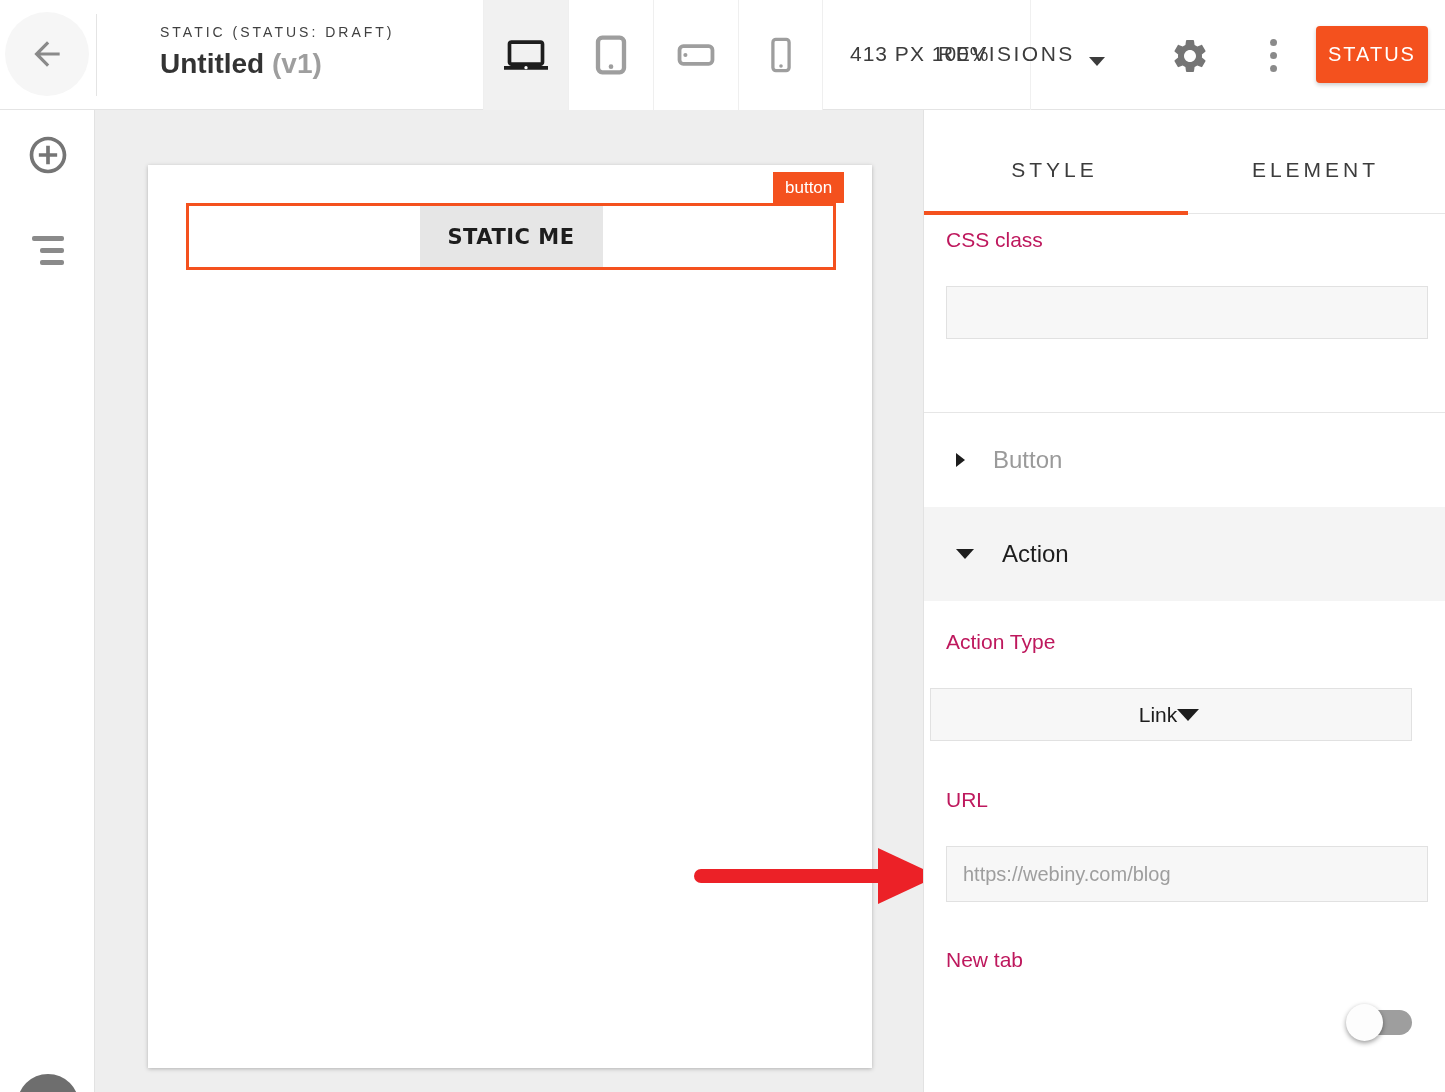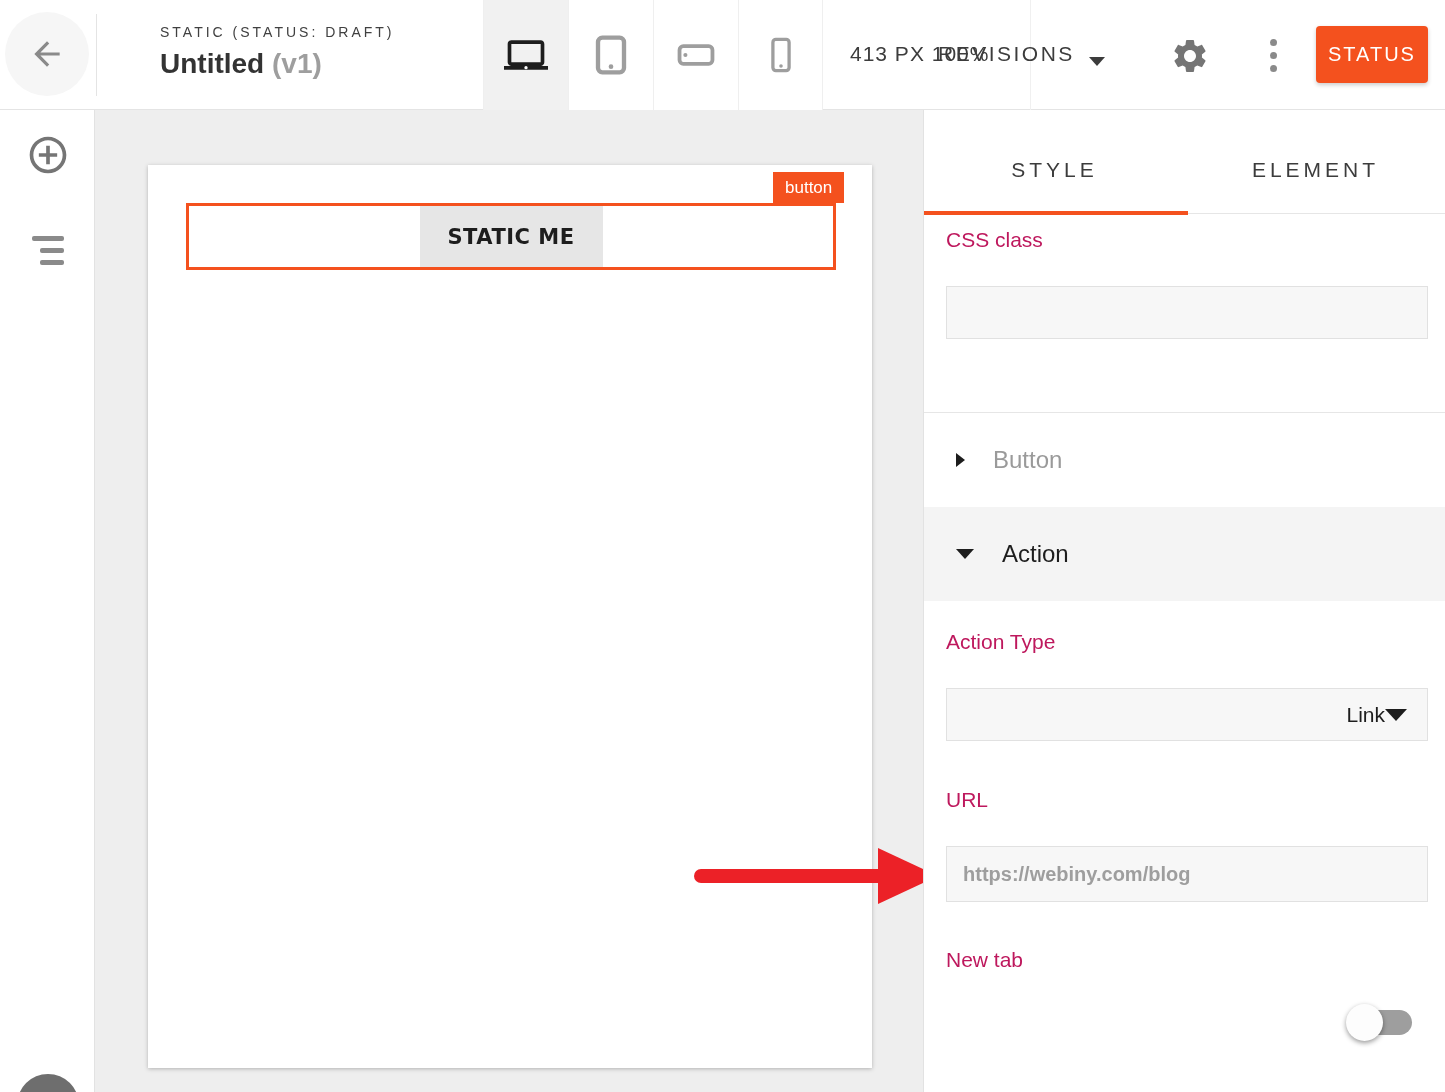--- a/index.html
+++ b/index.html
@@ -86,42 +86,42 @@
           border-bottom:1px solid #e6e6e6; }
   .tab { flex:1; background:transparent; border:none; cursor:pointer; font-size:21px;
          letter-spacing:4px; color:#3c3c3c; font-family:"Liberation Sans",sans-serif; }
   .tab-underline { position:absolute; left:0; bottom:-2px; width:264px; height:4px;
                    background:#F4511E; }
 
   .field-label { position:absolute; left:22px; font-size:21px; color:#be185d; }
   .lbl-cssclass { top:118px; }
   .text-input { position:absolute; left:22px; width:482px; height:53px; background:#f7f7f7;
                 border:1px solid #e1e1e1; font-size:20px; color:#333; padding:0 16px;
-                font-family:"Liberation Sans",sans-serif;font-weight:bold; }
+                font-family:"Liberation Sans",sans-serif; }
   .text-input::placeholder { color:#9e9e9e; opacity:1; }
   .inp-cssclass { top:176px; }
 
   .panel-divider { position:absolute; left:0; top:302px; width:522px; height:1px; background:#e6e6e6; }
 
   .section-row { position:absolute; left:0; width:522px; height:94px; background:transparent;
                  border:none; cursor:pointer; display:flex; align-items:center; gap:28px;
                  padding-left:32px; font-family:"Liberation Sans",sans-serif; }
   .sec-button { top:303px; }
   .sec-button .sec-label { color:#9a9a9a; font-size:24px; }
   .sec-action { top:397px; background:#f4f4f4; height:94px; }
   .sec-action .sec-label { color:#1d1d1d; font-size:24px; }
   .tri-right { width:0; height:0; border-top:7px solid transparent;
                border-bottom:7px solid transparent; border-left:9px solid #1d1d1d; }
   .tri-down  { width:0; height:0; border-left:9px solid transparent;
                border-right:9px solid transparent; border-top:10px solid #1d1d1d; }
 
   .lbl-actiontype { top:520px; }
-  .select-box { position:absolute; left:22px; top:578px; width:482px; height:53px;
+  .select-box { position:absolute; left:6px; top:578px; width:482px; height:53px;
                 background:#f7f7f7; border:1px solid #e1e1e1; cursor:pointer;
-                display:flex; align-items:center; justify-content:flex-end;
+                display:flex; align-items:center; justify-content:center;
                 padding:0 20px 0 16px; font-size:21px; color:#1d1d1d; }
   .select-caret { width:0; height:0; border-left:11px solid transparent;
                   border-right:11px solid transparent; border-top:12px solid #1d1d1d; }
 
   .lbl-url { top:678px; }
   .inp-url { top:736px; height:56px; }
 
   .lbl-newtab { top:838px; }
   .toggle { position:absolute; left:422px; top:890px; width:70px; height:44px;
             background:transparent; border:none; cursor:pointer; }

